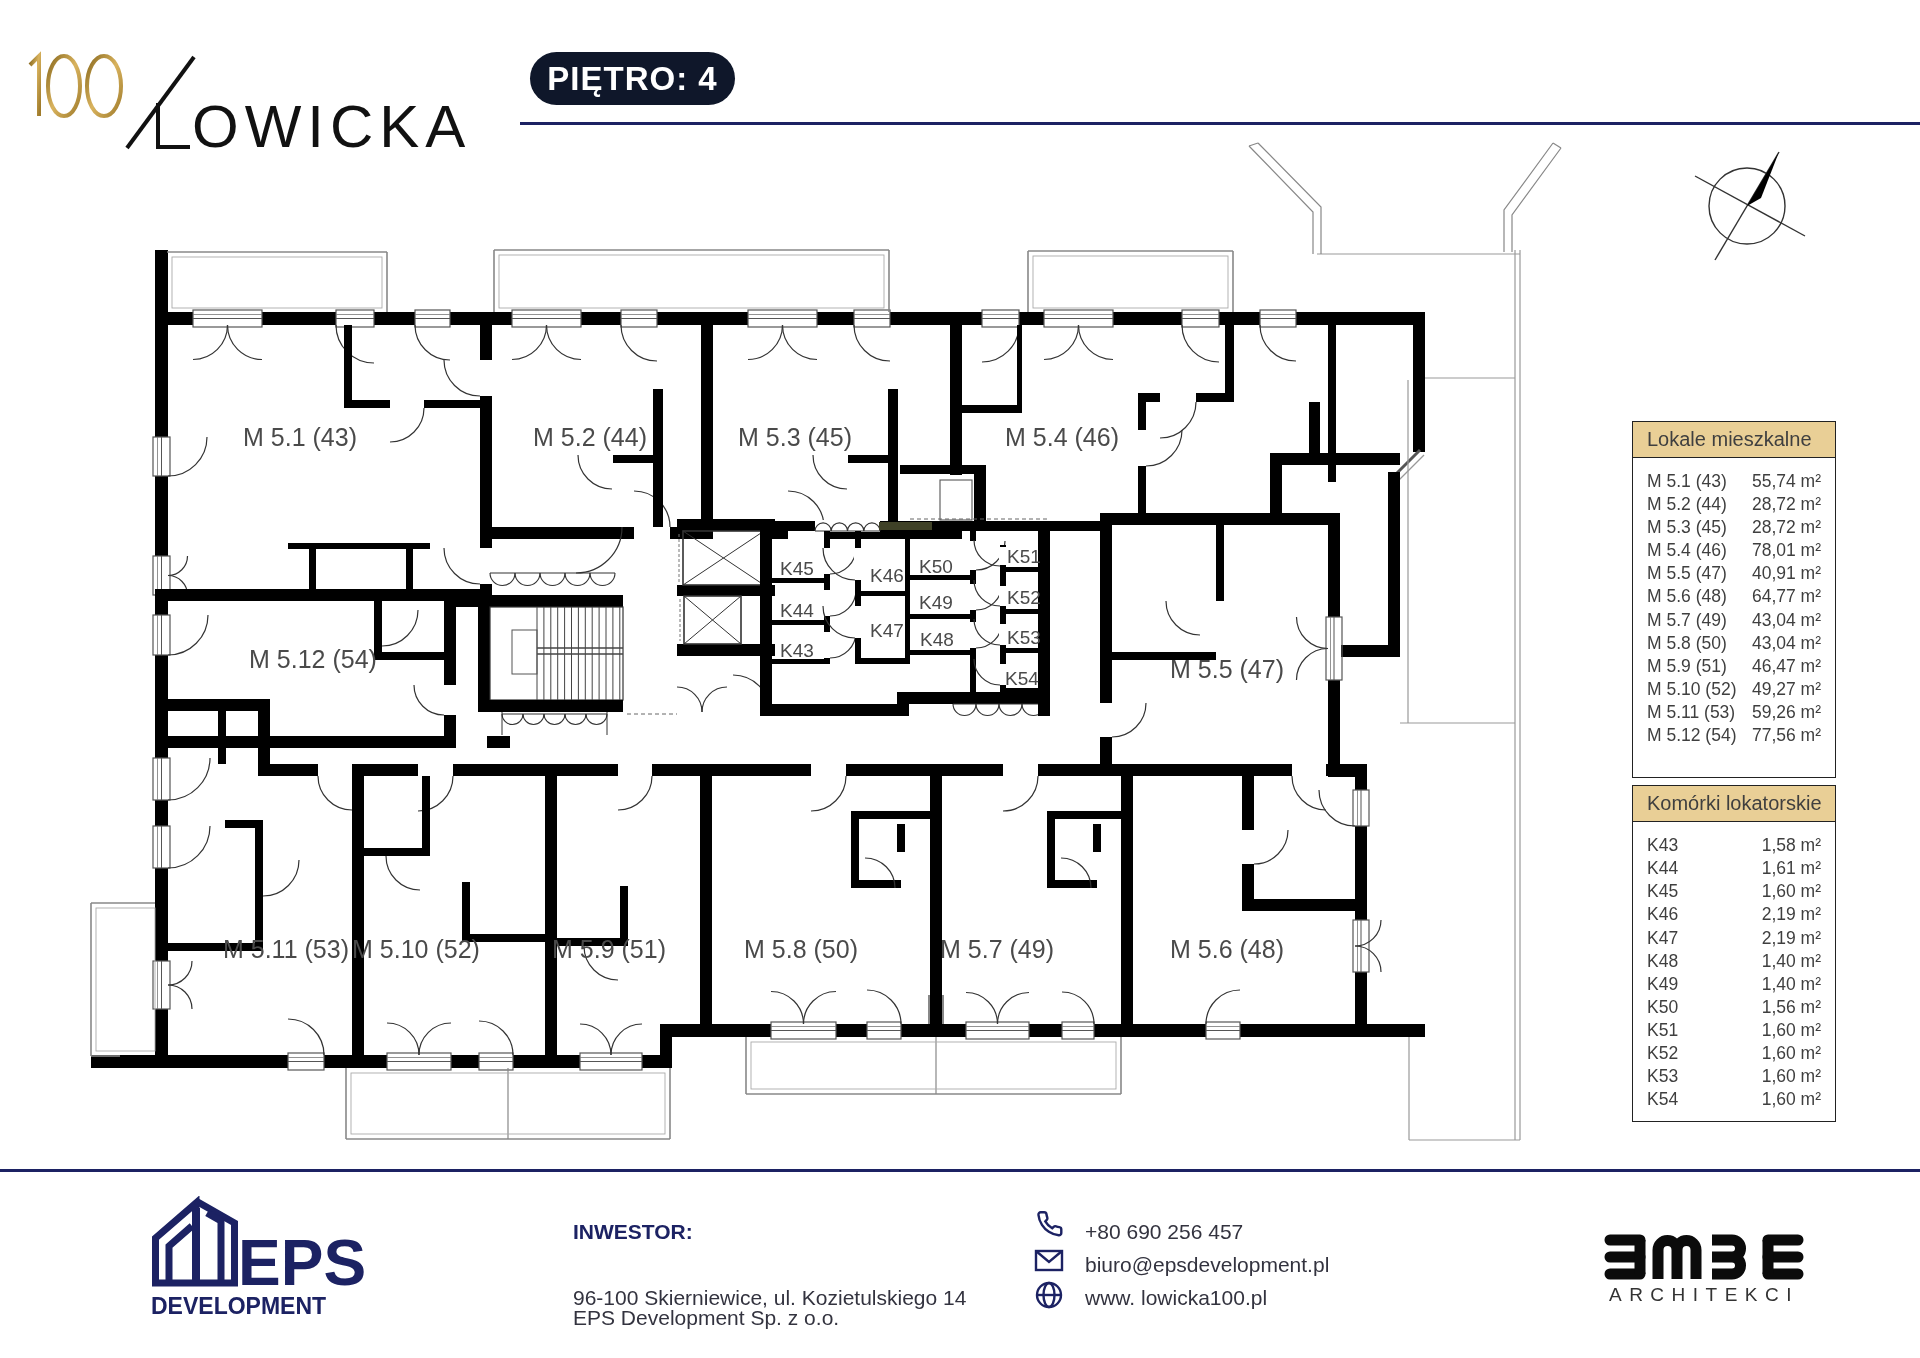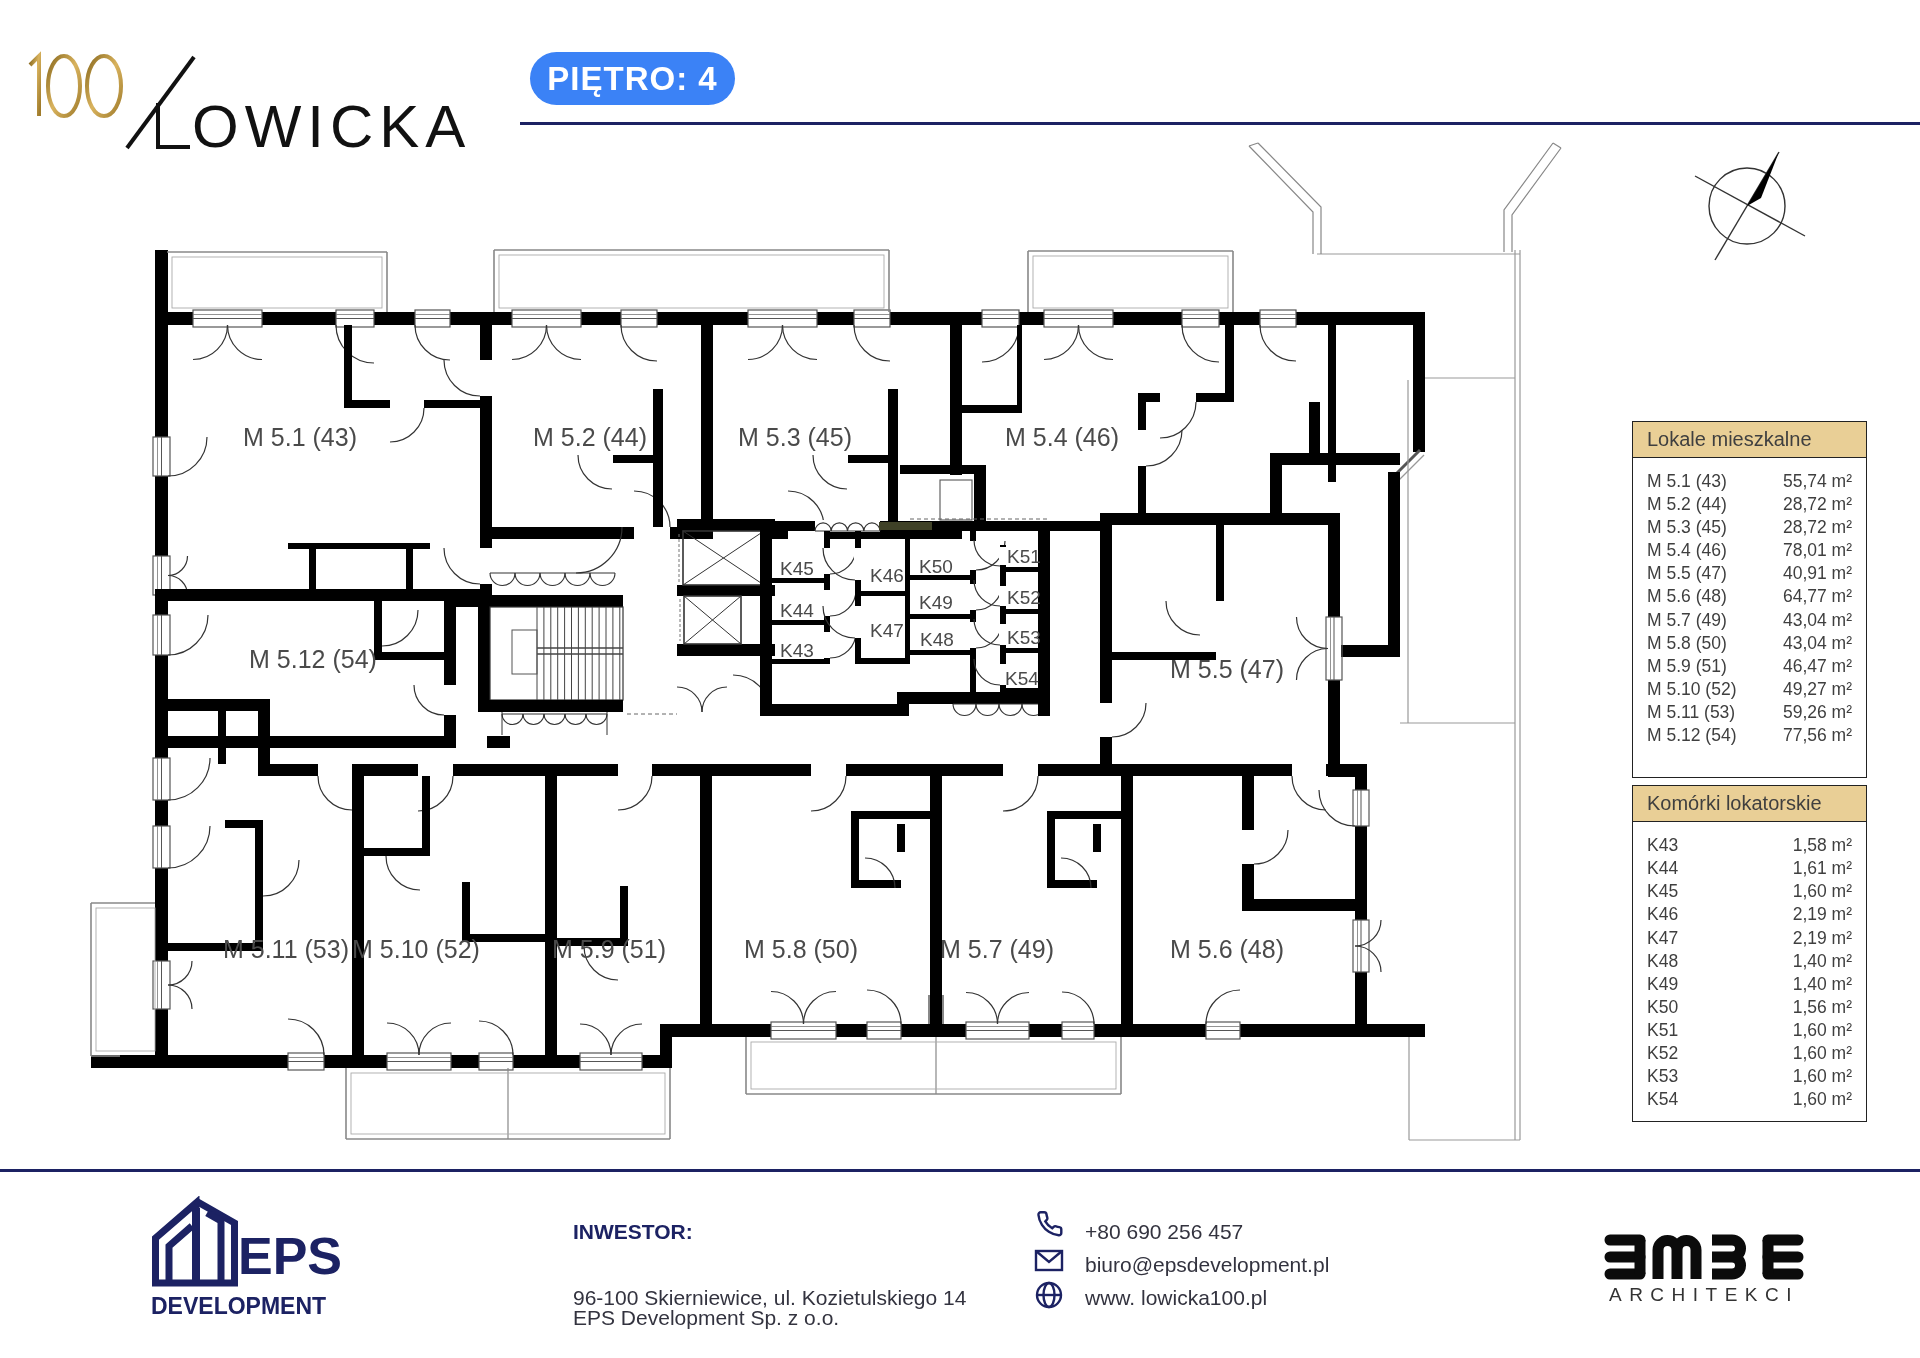--- a/index.html
+++ b/index.html
@@ -1,24 +1,24 @@
 <!DOCTYPE html>
 <html lang="pl"><head>
 <meta charset="utf-8">
 <title>Łowicka 100 — Piętro 4</title>
 <style>
   * { margin:0; padding:0; box-sizing:border-box; }
   html,body { background:#fff; }
   body { font-family:"Liberation Sans", sans-serif; }
   .page { position:relative; width:1920px; height:1358px; background:#fff; overflow:hidden; }
-  .pill { position:absolute; left:530px; top:52px; width:205px; height:53px; background:#3b82f6;
+  .pill { position:absolute; left:530px; top:52px; width:205px; height:53px; background:#0f172a;
           border-radius:27px; color:#fff; font-weight:bold; font-size:33px;
           display:flex; align-items:center; justify-content:center; letter-spacing:1px; }
   .hline { position:absolute; left:520px; top:122px; width:1400px; height:3px; background:#1c2263; }
-  .legend { position:absolute; left:1632px; top:421px; width:235px; }
+  .legend { position:absolute; left:1632px; top:421px; width:204px; }
   .lbox { border:1.5px solid #222; background:#fff; }
   .lhead { background:#e9cf96; border-bottom:1.5px solid #222; font-size:20px; color:#3f3f3f;
            padding:6px 0 6px 14px; }
   .lbody { padding:12px 14px 10px 14px; }
   .lrow { display:flex; justify-content:space-between; font-size:17.5px; color:#3f3f3f; line-height:23.1px; }
   .lgap { height:20px; }
   .footline { position:absolute; left:0; top:1169px; width:1920px; height:3px; background:#1c2263; }
   .ftxt { position:absolute; font-size:21px; color:#33333f; }
   .fnavy { color:#1c2263; font-weight:bold; }
 </style>
@@ -760,21 +760,21 @@
   <g fill="none" stroke="#1c2263" stroke-width="7">
     <path d="M 7.5,87 L 7.5,42 L 48,7 L 48,87"></path>
     <path d="M 48,5 L 86.5,27 L 86.5,87"></path>
     <path d="M 4,87 L 90,87"></path>
     <path d="M 21,87 L 21,50 L 44,30"></path>
     <path d="M 59,17 L 73,25 L 73,87"></path>
   </g>
   <rect x="44" y="12" width="8" height="75" fill="#1c2263"></rect>
 </svg>
 
-<div class="ftxt fnavy" style="left:238px;top:1226px;font-size:52px;letter-spacing:0px">EPS</div>
+<div class="ftxt fnavy" style="left:238px;top:1226px;font-size:64px;letter-spacing:0px">EPS</div>
 <div class="ftxt fnavy" style="left:151px;top:1293px;font-size:23px;font-weight:bold;letter-spacing:0px">DEVELOPMENT</div>
 
 <div class="ftxt fnavy" style="left:573px;top:1220px">INWESTOR:</div>
 <div class="ftxt" style="left:573px;top:1306px">EPS Development Sp. z o.o.</div>
 <div class="ftxt" style="left:573px;top:1286px">96-100 Skierniewice, ul. Kozietulskiego 14</div>
 
 <svg style="position:absolute;left:1030px;top:1208px" width="40" height="110" viewBox="0 0 40 110">
 
   <g transform="translate(6,2) scale(1.15)">
   <path d="M22 16.92v3a2 2 0 0 1-2.18 2 19.79 19.79 0 0 1-8.63-3.07 19.5 19.5 0 0 1-6-6 19.79 19.79 0 0 1-3.07-8.67A2 2 0 0 1 4.11 2h3a2 2 0 0 1 2 1.72 12.84 12.84 0 0 0 .7 2.81 2 2 0 0 1-.45 2.11L8.09 9.91a16 16 0 0 0 6 6l1.27-1.27a2 2 0 0 1 2.11-.45 12.84 12.84 0 0 0 2.81.7A2 2 0 0 1 22 16.92z" fill="none" stroke="#1c2263" stroke-width="2.1"></path>

